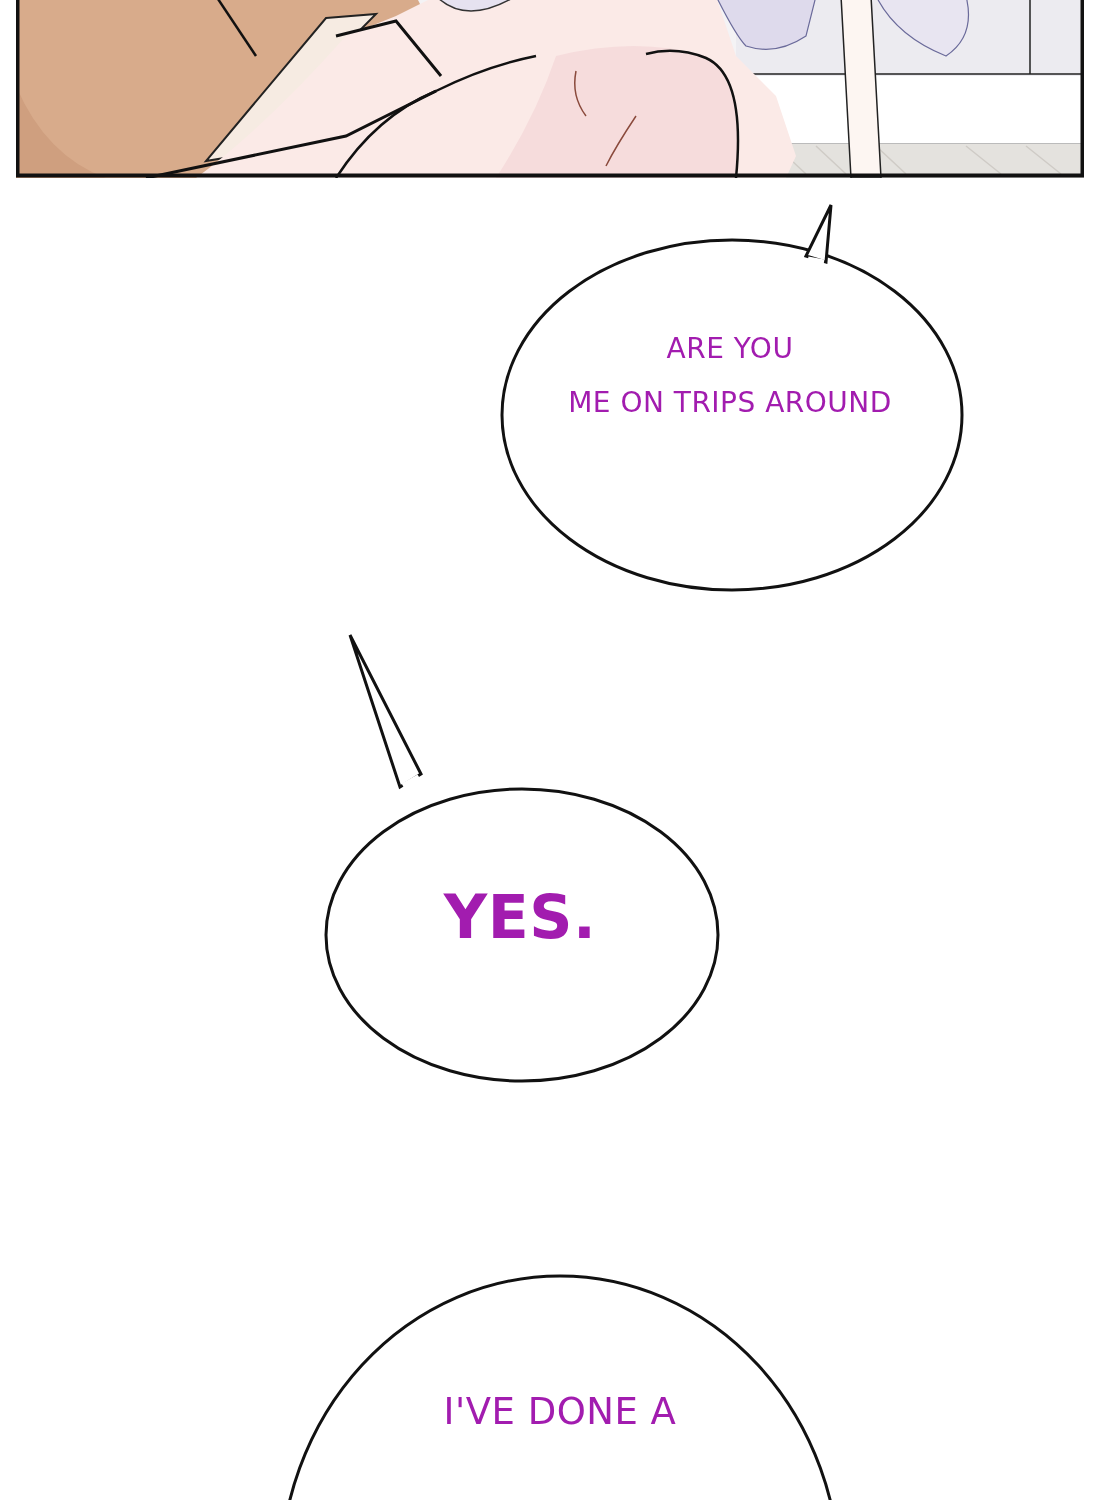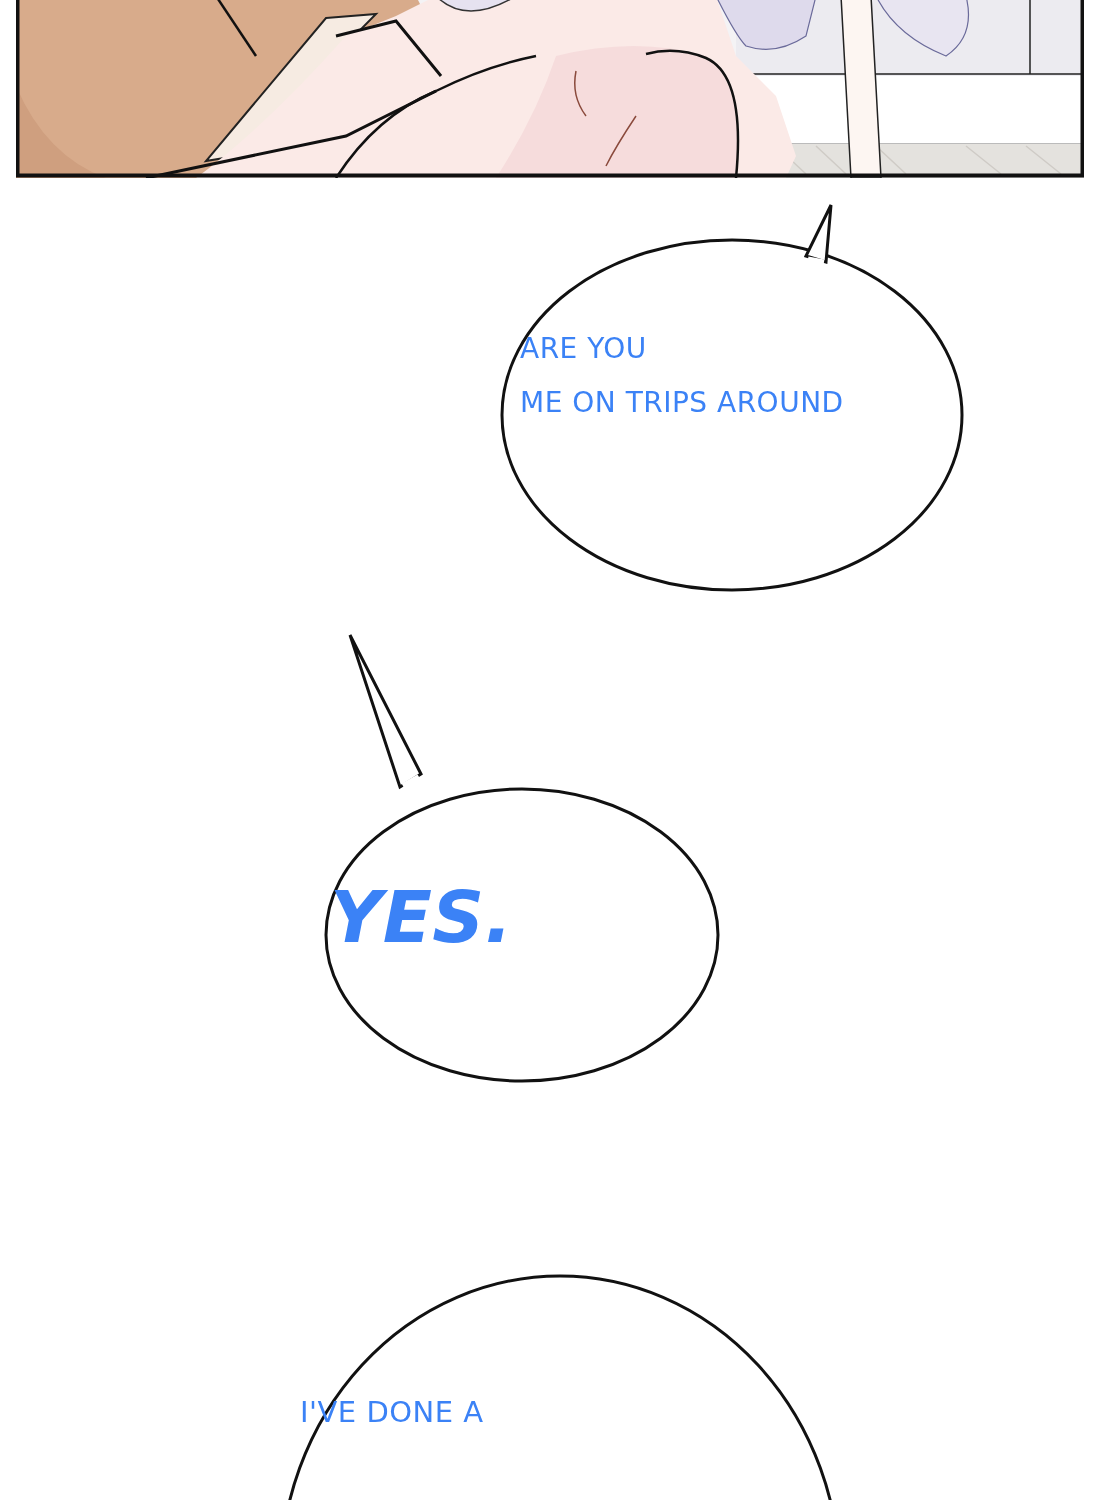--- a/index.html
+++ b/index.html
@@ -1,27 +1,27 @@
 <!DOCTYPE html>
 <html><head>
 <meta charset="utf-8">
 <style>
   html, body { margin: 0; padding: 0; background: #ffffff; }
   body { width: 1099px; height: 1500px; position: relative; overflow: hidden; font-family: "DejaVu Sans", sans-serif; }
   .panel { position: absolute; left: 16px; top: -4px; width: 1068px; height: 182px; }
   .layer { position: absolute; left: 0; top: 0; }
   .bubble-text {
-    position: absolute; color: #3b82f6;
+    position: absolute; text-align: center; color: #a21caf;
     font-family: "DejaVu Sans", sans-serif; font-weight: bold;
     letter-spacing: 0.5px; text-transform: uppercase;
   }
   .bubble-text .line { display: block; }
   #b1-text { left: 520px; top: 322px; width: 420px; font-size: 28px; line-height: 54px; font-weight: normal; }
-  #b2-text { left: 330px; top: 882px; width: 380px; font-size: 72px; line-height: 70px; font-style: italic; font-weight: 900; }
-  #b3-text { left: 300px; top: 1385px; width: 520px; font-size: 29px; line-height: 54px; font-weight: normal; }
+  #b2-text { left: 330px; top: 882px; width: 380px; font-size: 60px; line-height: 70px; font-weight: 900; }
+  #b3-text { left: 300px; top: 1385px; width: 520px; font-size: 37px; line-height: 54px; font-weight: normal; }
 </style>
 </head>
 <body>
 
 <div class="panel">
   <svg class="layer" width="1068" height="182" viewBox="0 0 1068 182">
 
     <rect x="0" y="0" width="1068" height="182" fill="#f4f3f5"></rect>
     <rect x="720" y="0" width="348" height="80" fill="#ecebf0"></rect>
     <rect x="720" y="80" width="348" height="70" fill="#ffffff"></rect>

